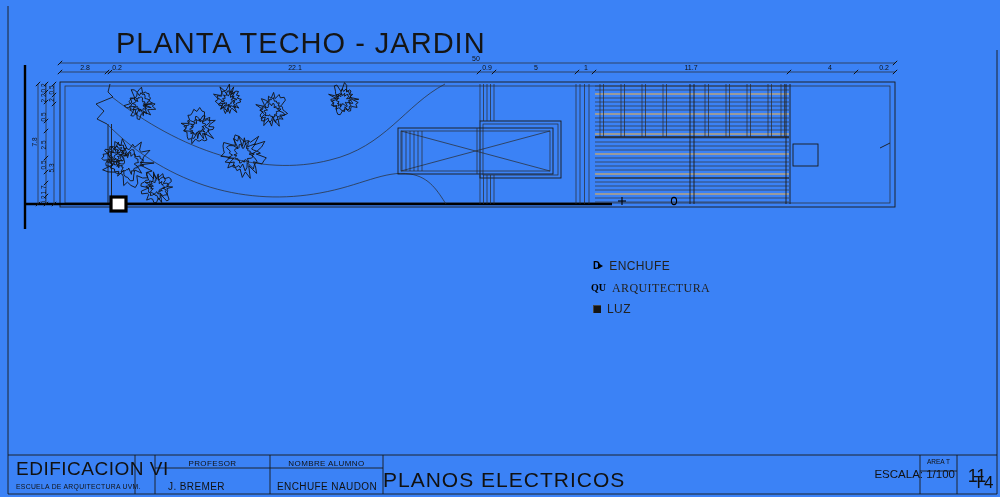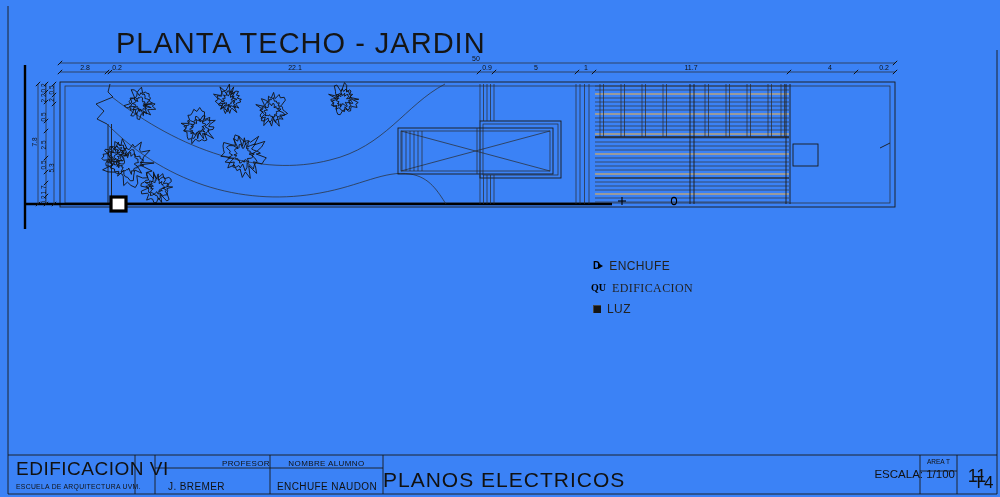--- a/index.html
+++ b/index.html
@@ -274,34 +274,34 @@
   <div>
     <div class="legend-row" style="left:593px;top:259px;">
       <span style="display:flex;align-items:center;">
         <span class="sym-bold">D</span>
           <span class="sym-tri"></span>
       </span>
       <span class="legend-label">ENCHUFE</span>
     </div>
     <div class="legend-row" style="left:591px;top:281px;font-family:Liberation Serif, serif;">
       <span class="sym-bold">QU</span>
-      <span class="legend-label">EDIFICACION</span>
+      <span class="legend-label">ARQUITECTURA</span>
     </div>
     <div class="legend-row" style="left:593px;top:302px;">
       <span class="sym-luz"></span>
       <span class="legend-label">LUZ</span>
     </div>
   </div>
 
   <div class="abs scale-note">ESCALA: 1/100</div>
 
   <div>
     <div class="abs tb-project">EDIFICACION VI</div>
     <div class="abs tb-school">ESCUELA DE ARQUITECTURA UVM.</div>
-    <div class="abs tb-head" style="left:155px;width:115px;top:459px;text-align:right;">PROFESOR</div>
+    <div class="abs tb-head" style="left:155px;width:115px;top:459px;text-align:center;">PROFESOR</div>
     <div class="abs tb-val" style="left:168px;top:481px;">J. BREMER</div>
     <div class="abs tb-head" style="left:270px;width:113px;top:459px;text-align:center;">NOMBRE ALUMNO</div>
     <div class="abs tb-val" style="left:277px;top:481px;">ENCHUFE NAUDON</div>
     <div class="abs tb-sheet">PLANOS ELECTRICOS</div>
     <div class="abs tb-area-label">AREA T</div>
     <div class="abs tb-area">T4</div>
     <div class="abs tb-num">11</div>
   </div>
 </div>
 

